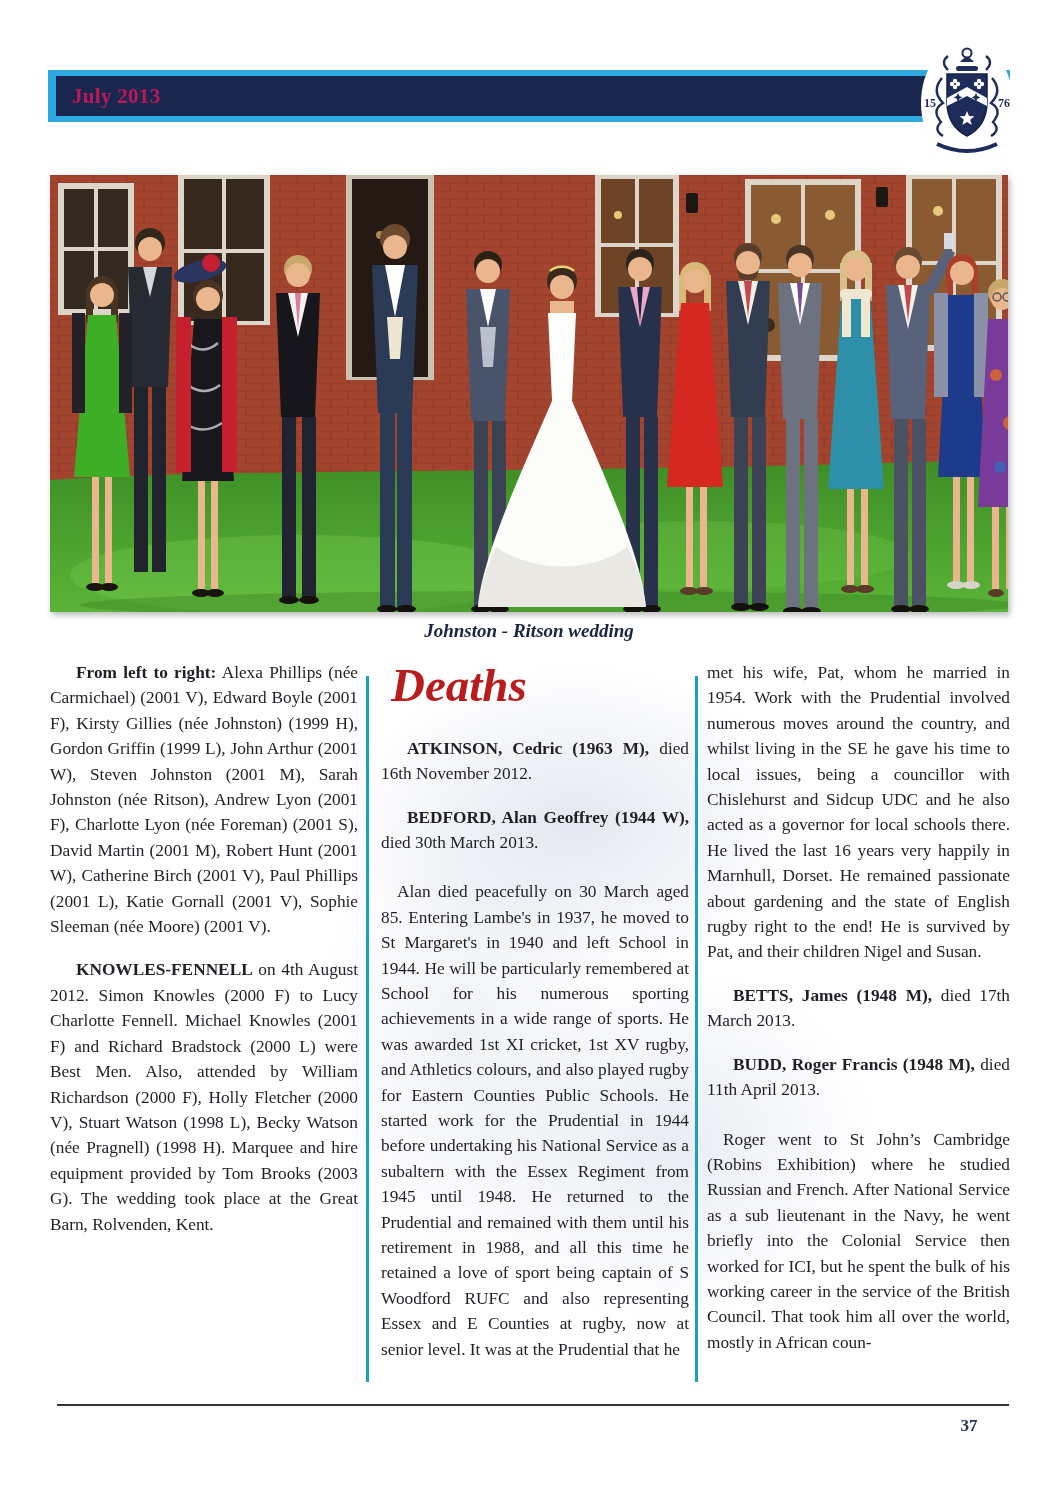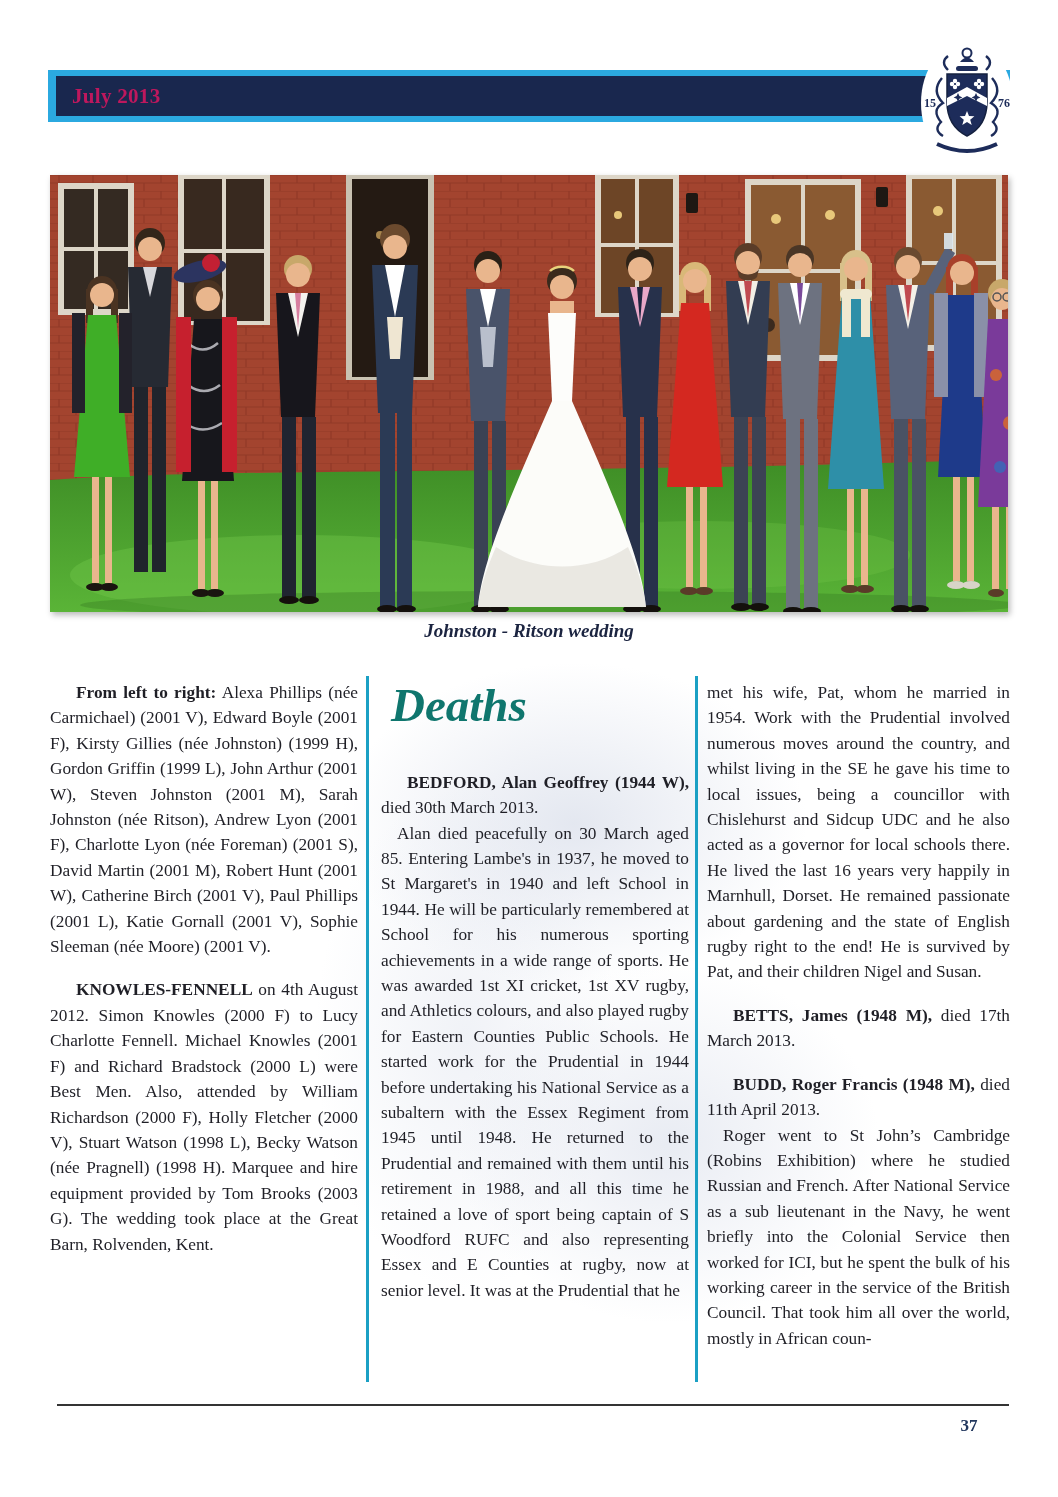--- a/index.html
+++ b/index.html
@@ -40,39 +40,39 @@
   .watermark{
     position:absolute;left:250px;top:600px;width:720px;height:800px;
     background:
       radial-gradient(closest-side at 45% 28%, rgba(205,212,228,.55), rgba(205,212,228,0) 72%),
       radial-gradient(closest-side at 58% 68%, rgba(205,212,228,.45), rgba(205,212,228,0) 70%),
       radial-gradient(closest-side at 30% 55%, rgba(212,218,232,.35), rgba(212,218,232,0) 70%);
     pointer-events:none;
   }
   
   .col{
-    position:absolute;top:680px;
+    position:absolute;top:660px;
     font-size:17.3px;line-height:25.4px;color:#1f1f26;
     text-align:justify;
   }
   .col-left{left:50px;width:308px;}
   .col-mid{left:381px;width:308px;}
   .col-right{left:707px;width:303px;}
   .col p{margin:0;text-indent:26px;}
   .col p.gap{margin-top:18px;}
   .col p.noindent{text-indent:0;}
-  .col p.smallindent{text-indent:16px;}
+  .col p.smallindent{text-indent:16px;margin-top:24px;}
   .divider{
     position:absolute;top:676px;width:3px;height:706px;background:#1BA0C4;
   }
   .divider-1{left:366px;}
   .divider-2{left:695px;}
   .deaths-heading{
     font-style:italic;font-weight:bold;font-size:47px;line-height:1.1;
-    color:#0f766e;margin:0 0 38px 10px;
+    color:#b91c1c;margin:0 0 24px 10px;
     font-family:"Liberation Serif", serif;
   }
   
   .footer-rule{
     position:absolute;left:57px;top:1404px;width:952px;height:0;
     border-top:2px solid #343434;
   }
   .page-number{
     position:absolute;left:930px;top:1416px;width:78px;
     text-align:center;font-weight:bold;font-size:17px;color:#21375E;
@@ -401,20 +401,21 @@
   <div class="divider divider-1"></div>
   <div class="divider divider-2"></div>
 
   <div class="col col-left">
     <p><b>From left to right:</b><span> Alexa Phillips (née Carmichael) (2001 V), Edward Boyle (2001 F), Kirsty Gillies (née Johnston) (1999 H), Gordon Griffin (1999 L), John Arthur (2001 W), Steven Johnston (2001 M), Sarah Johnston (née Ritson), Andrew Lyon (2001 F), Charlotte Lyon (née Foreman) (2001 S), David Martin (2001 M), Robert Hunt (2001 W), Catherine Birch (2001 V), Paul Phillips (2001 L), Katie Gornall (2001 V), Sophie Sleeman (née Moore) (2001 V).</span></p>
     <p class="gap"><b>KNOWLES-FENNELL</b><span> on 4th August 2012.  Simon Knowles (2000 F) to Lucy Charlotte Fennell.  Michael Knowles (2001 F) and Richard Bradstock (2000 L) were Best Men.  Also, attended by William Richardson (2000 F), Holly Fletcher (2000 V), Stuart Watson (1998 L), Becky Watson (née Pragnell) (1998 H).  Marquee and hire equipment provided by Tom Brooks (2003 G).  The wedding took place at the Great Barn, Rolvenden, Kent.</span></p>
   </div>
 
   <div class="col col-mid">
     <div class="deaths-heading">Deaths</div>
+    <p><b>ATKINSON, Cedric (1963 M),</b><span> died 16th November 2012.</span></p>
     <p class="gap"><b>BEDFORD, Alan Geoffrey (1944 W),</b><span> died 30th March 2013.</span></p>
     <p class="smallindent">Alan died peacefully on 30 March aged 85.  Entering Lambe's in 1937, he moved to St Margaret's in 1940 and left School in 1944. He will be particularly remembered at School for his numerous sporting achievements in a wide range of sports.  He was awarded 1st XI cricket, 1st XV rugby, and Athletics colours, and also played rugby for Eastern Counties Public Schools.  He started work for the Prudential in 1944 before undertaking his National Service as a subaltern with the Essex Regiment from 1945 until 1948.  He returned to the Prudential and remained with them until his retirement in 1988, and all this time he retained a love of sport being captain of S Woodford RUFC and also representing Essex and E Counties at rugby, now at senior level.  It was at the Prudential that he</p>
   </div>
 
   <div class="col col-right">
     <p class="noindent">met his wife, Pat, whom he married in 1954.  Work with the Prudential involved numerous moves around the country, and whilst living in the SE he gave his time to local issues, being a councillor with Chislehurst and Sidcup UDC and he also acted as a governor for local schools there.  He lived the last 16 years very happily in Marnhull, Dorset.  He remained passionate about gardening and the state of English rugby right to the end!  He is survived by Pat, and their children Nigel and Susan.</p>
     <p class="gap"><b>BETTS, James (1948 M),</b><span> died 17th March 2013.</span></p>
     <p class="gap"><b>BUDD,  Roger Francis (1948 M),</b><span> died 11th April 2013.</span></p>
     <p class="smallindent">Roger went to St John’s Cambridge (Robins Exhibition) where he studied Russian and French. After National Service as a sub lieutenant in the Navy, he went briefly into the Colonial Service then worked for ICI, but he spent the bulk of his working career in the service of the British Council. That took him all over the world, mostly in African coun-</p>
   </div>

